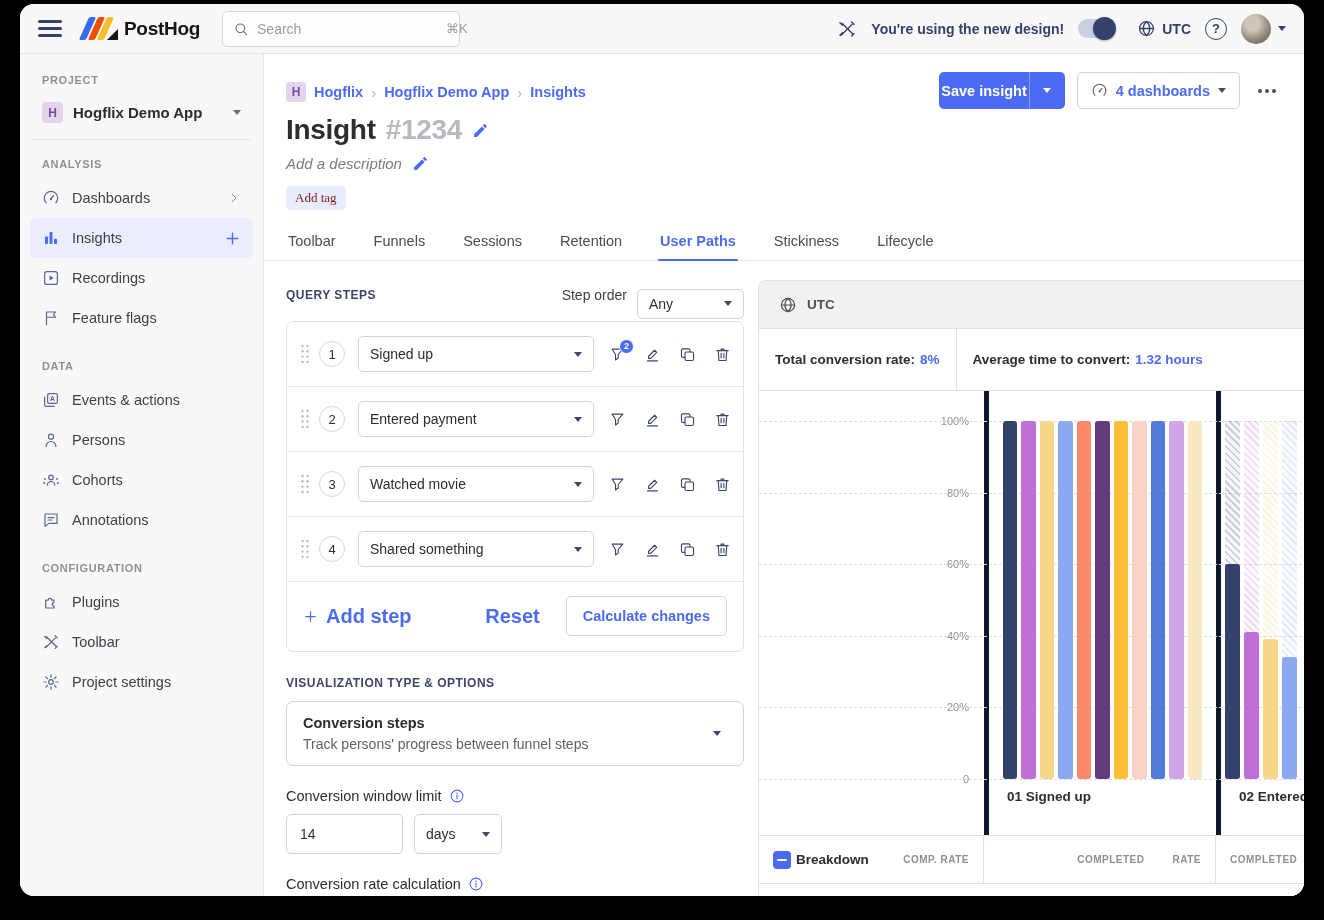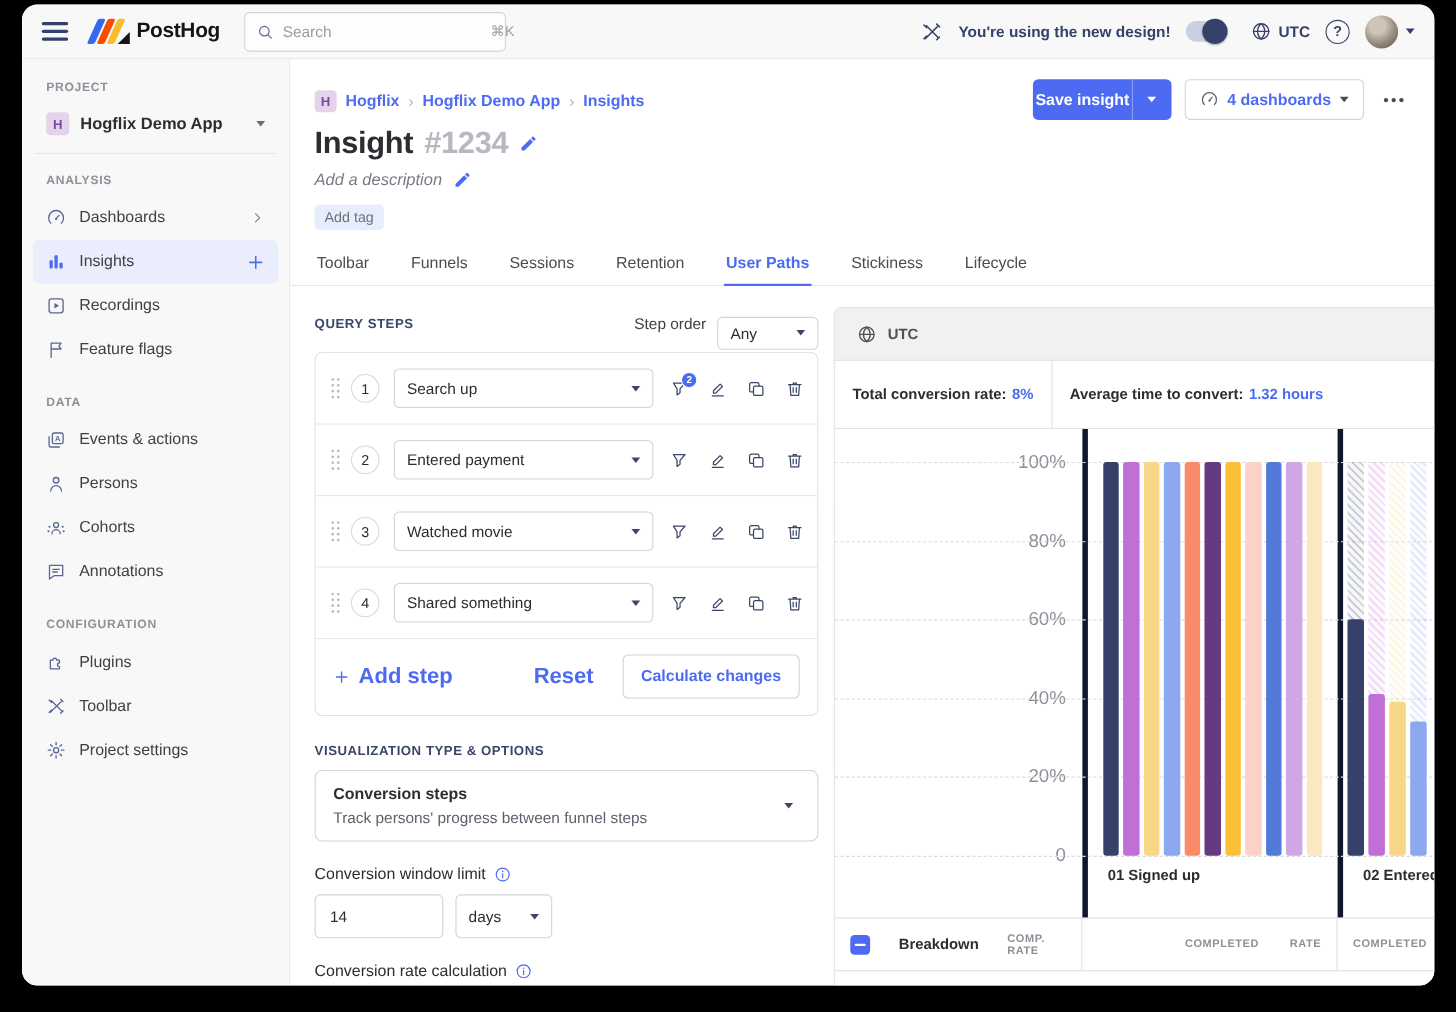--- a/index.html
+++ b/index.html
@@ -81,41 +81,41 @@
   .btn-dash .ic { color:#5f5f6b; }
   .btn-dash .caret, .btn-more { color:#4b4b55; }
   .btn-more { display:flex; gap:3px; padding:6px; cursor:pointer; }
   .btn-more i { width:4px; height:4px; border-radius:50%; background:#4b4b55; }
   .title-row { display:flex; align-items:baseline; gap:10px; margin-top:10px; }
   .page-title { font-size:28px; font-weight:700; color:#2d2d31; letter-spacing:-0.3px; }
   .insight-id { font-size:28px; font-weight:600; color:#b8b8c2; letter-spacing:-0.3px; }
   .pencil { width:17px; height:17px; color:#4c6bf2; align-self:center; cursor:pointer; }
   .desc-row { display:flex; align-items:center; gap:10px; margin-top:9px; }
   .desc-text { font-size:15px; font-style:italic; color:#7a7a85; }
-  .tag-pill { display:inline-block; margin-top:14px; background:#e7edfc; color:#737373; font-size:13px;
-    padding:4px 9px; border-radius:4px; cursor:pointer; }
+  .tag-pill { display:inline-block; margin-top:14px; background:#e7edfc; color:#7f1d1d; font-size:13px;
+    padding:4px 9px; border-radius:4px; cursor:pointer;font-family:Liberation Serif, serif; }
 
   
   .tabs { display:flex; gap:34px; padding:0 22px; margin-top:15px; border-bottom:1px solid #e8e8ea; }
   .tab { font-size:14.5px; color:#4b4b52; padding:8px 2px 11px; cursor:pointer; position:relative; }
   .tab.active { color:#4c6bf2; font-weight:600; }
   .tab.active::after { content:""; position:absolute; left:0; right:0; bottom:-1px; height:2.5px;
     background:#4c6bf2; border-radius:2px; }
 
   
   .content { flex:1; display:flex; gap:14px; padding-left:22px; margin-top:19px; overflow:hidden; }
   .left-col { width:458px; flex:none; }
 
   .qs-header { display:flex; align-items:center; margin-bottom:11px; height:30px; }
   .caps-label { font-size:12px; font-weight:700; color:#3c4668; letter-spacing:.04em; }
   .step-order-label { margin-left:auto; font-size:14px; color:#3f3f46; margin-right:10px; }
   .select { border:1px solid #d3d3da; border-radius:5px; background:#fff; display:flex; align-items:center;
     justify-content:space-between; padding:0 11px; font-size:14px; color:#2d2d31; cursor:pointer; gap:8px; }
   .select .caret { color:#3c4668; }
-  .sel-steporder { width:92px; height:30px;margin-top:17px; }
+  .sel-steporder { width:107px; height:30px;margin-top:17px; }
 
   .steps-card { border:1px solid #e2e2e6; border-radius:7px; overflow:hidden; }
   .step-row { display:flex; align-items:center; padding:14px 12px; border-bottom:1px solid #e8e8ea; }
   .drag { width:12px; height:22px; color:#b9b9c2; margin-right:8px; cursor:grab; }
   .step-num { width:26px; height:26px; border:1px solid #d8d8de; border-radius:50%; display:flex; flex:none;
     align-items:center; justify-content:center; font-size:13px; color:#2d2d31; margin-right:13px; }
   .sel-event { width:248px; height:36px; }
   .row-icons { display:flex; align-items:center; gap:18px; margin-left:15px; color:#3c4668; }
   .row-icons .ic { width:17px; height:17px; cursor:pointer; }
   .filter-wrap { position:relative; display:flex; }
@@ -151,36 +151,36 @@
   .stats-row { height:62px; flex:none; display:flex; align-items:stretch; border-bottom:1px solid #e2e2e6; }
   .stat { display:flex; align-items:center; gap:5px; padding:0 16px; font-size:13.5px; font-weight:600;
     color:#2d2d31; }
   .stat.first { border-right:1px solid #e2e2e6; }
   .stat .val { color:#4c6bf2; }
   .plot { position:relative; height:445px; flex:none; display:flex; border-bottom:1px solid #e2e2e6; }
   .axis-area { width:225px; flex:none; position:relative; }
   .step-col { width:232px; flex:none; border-left:5px solid #0f172a; position:relative; }
   .step-col.last { flex:1; width:auto; }
   .gridline { position:absolute; left:0; right:0; border-top:1px dashed #dcdce2; z-index:0; }
-  .ytick { position:absolute; right:15px; transform:translateY(-50%); font-size:17px; color:#8f8f9a; }
+  .ytick { position:absolute; right:15px; transform:translateY(-50%); font-size:11px; color:#8f8f9a; }
   .bars-area { position:absolute; left:14px; right:14px; top:30px; height:358px; display:flex;
     align-items:flex-end; gap:4px; z-index:1; }
   .step-col.last .bars-area { left:4px; justify-content:flex-start; }
   .bar-wrap { flex:1; max-width:15px; height:100%; position:relative; cursor:pointer; }
   .step-col.last .bar-wrap { flex:0 0 15px; }
   .hatch { position:absolute; inset:0; border-radius:3px; }
   .fill { position:absolute; left:0; right:0; bottom:0; border-radius:3px; }
   .fill.dotted { background-image:radial-gradient(rgba(224,104,78,.5) 1px, transparent 1.3px);
     background-size:5px 5px; }
   .step-label { position:absolute; top:398px; left:18px; font-size:13.5px; font-weight:700;
     color:#2d2d31; white-space:nowrap; z-index:1; }
   .table-row { height:48px; flex:none; display:flex; align-items:stretch; border-bottom:1px solid #e2e2e6;
     font-size:13px; }
   .tcell { display:flex; align-items:center; }
-  .tcell.c1 { width:225px; flex:none; border-right:1px solid #e2e2e6; padding:0 14px; gap:26px; }
+  .tcell.c1 { width:225px; flex:none; border-right:1px solid #e2e2e6; padding:0 14px; gap:5px; }
   .tcell.c2 { width:232px; flex:none; border-right:1px solid #e2e2e6; justify-content:flex-end;
     gap:28px; padding-right:14px; }
   .tcell.c3 { flex:1; padding-left:14px; }
   .bd-label { font-weight:700; color:#2d2d31; font-size:13.5px; }
   .thead { font-size:10px; font-weight:700; color:#8f8f9a; letter-spacing:.05em; }
   .c1 .thead { margin-left:auto; }
   .checkbox { width:18px; height:18px; border-radius:4px; background:#4c6bf2; display:flex; flex:none;
     align-items:center; justify-content:center; cursor:pointer; }
   .checkbox i { width:10px; height:2px; background:#fff; border-radius:1px; }
 </style>
@@ -495,21 +495,21 @@
             </div>
           </div>
 
           <div class="steps-card">
             <div class="step-row">
               <svg class="ic drag" viewBox="0 0 12 22">
                   <use href="#i-drag"></use>
                 </svg>
               <span class="step-num">1</span>
               <div class="select sel-event">
-                <span>Search up</span>
+                <span>Signed up</span>
                   <span class="caret"></span>
               </div>
               <div class="row-icons">
                 <span class="filter-wrap">
                   <svg class="ic">
                       <use href="#i-funnel"></use>
                     </svg>
                   <span class="filter-badge">2</span>
                 </span>
                 <svg class="ic">

